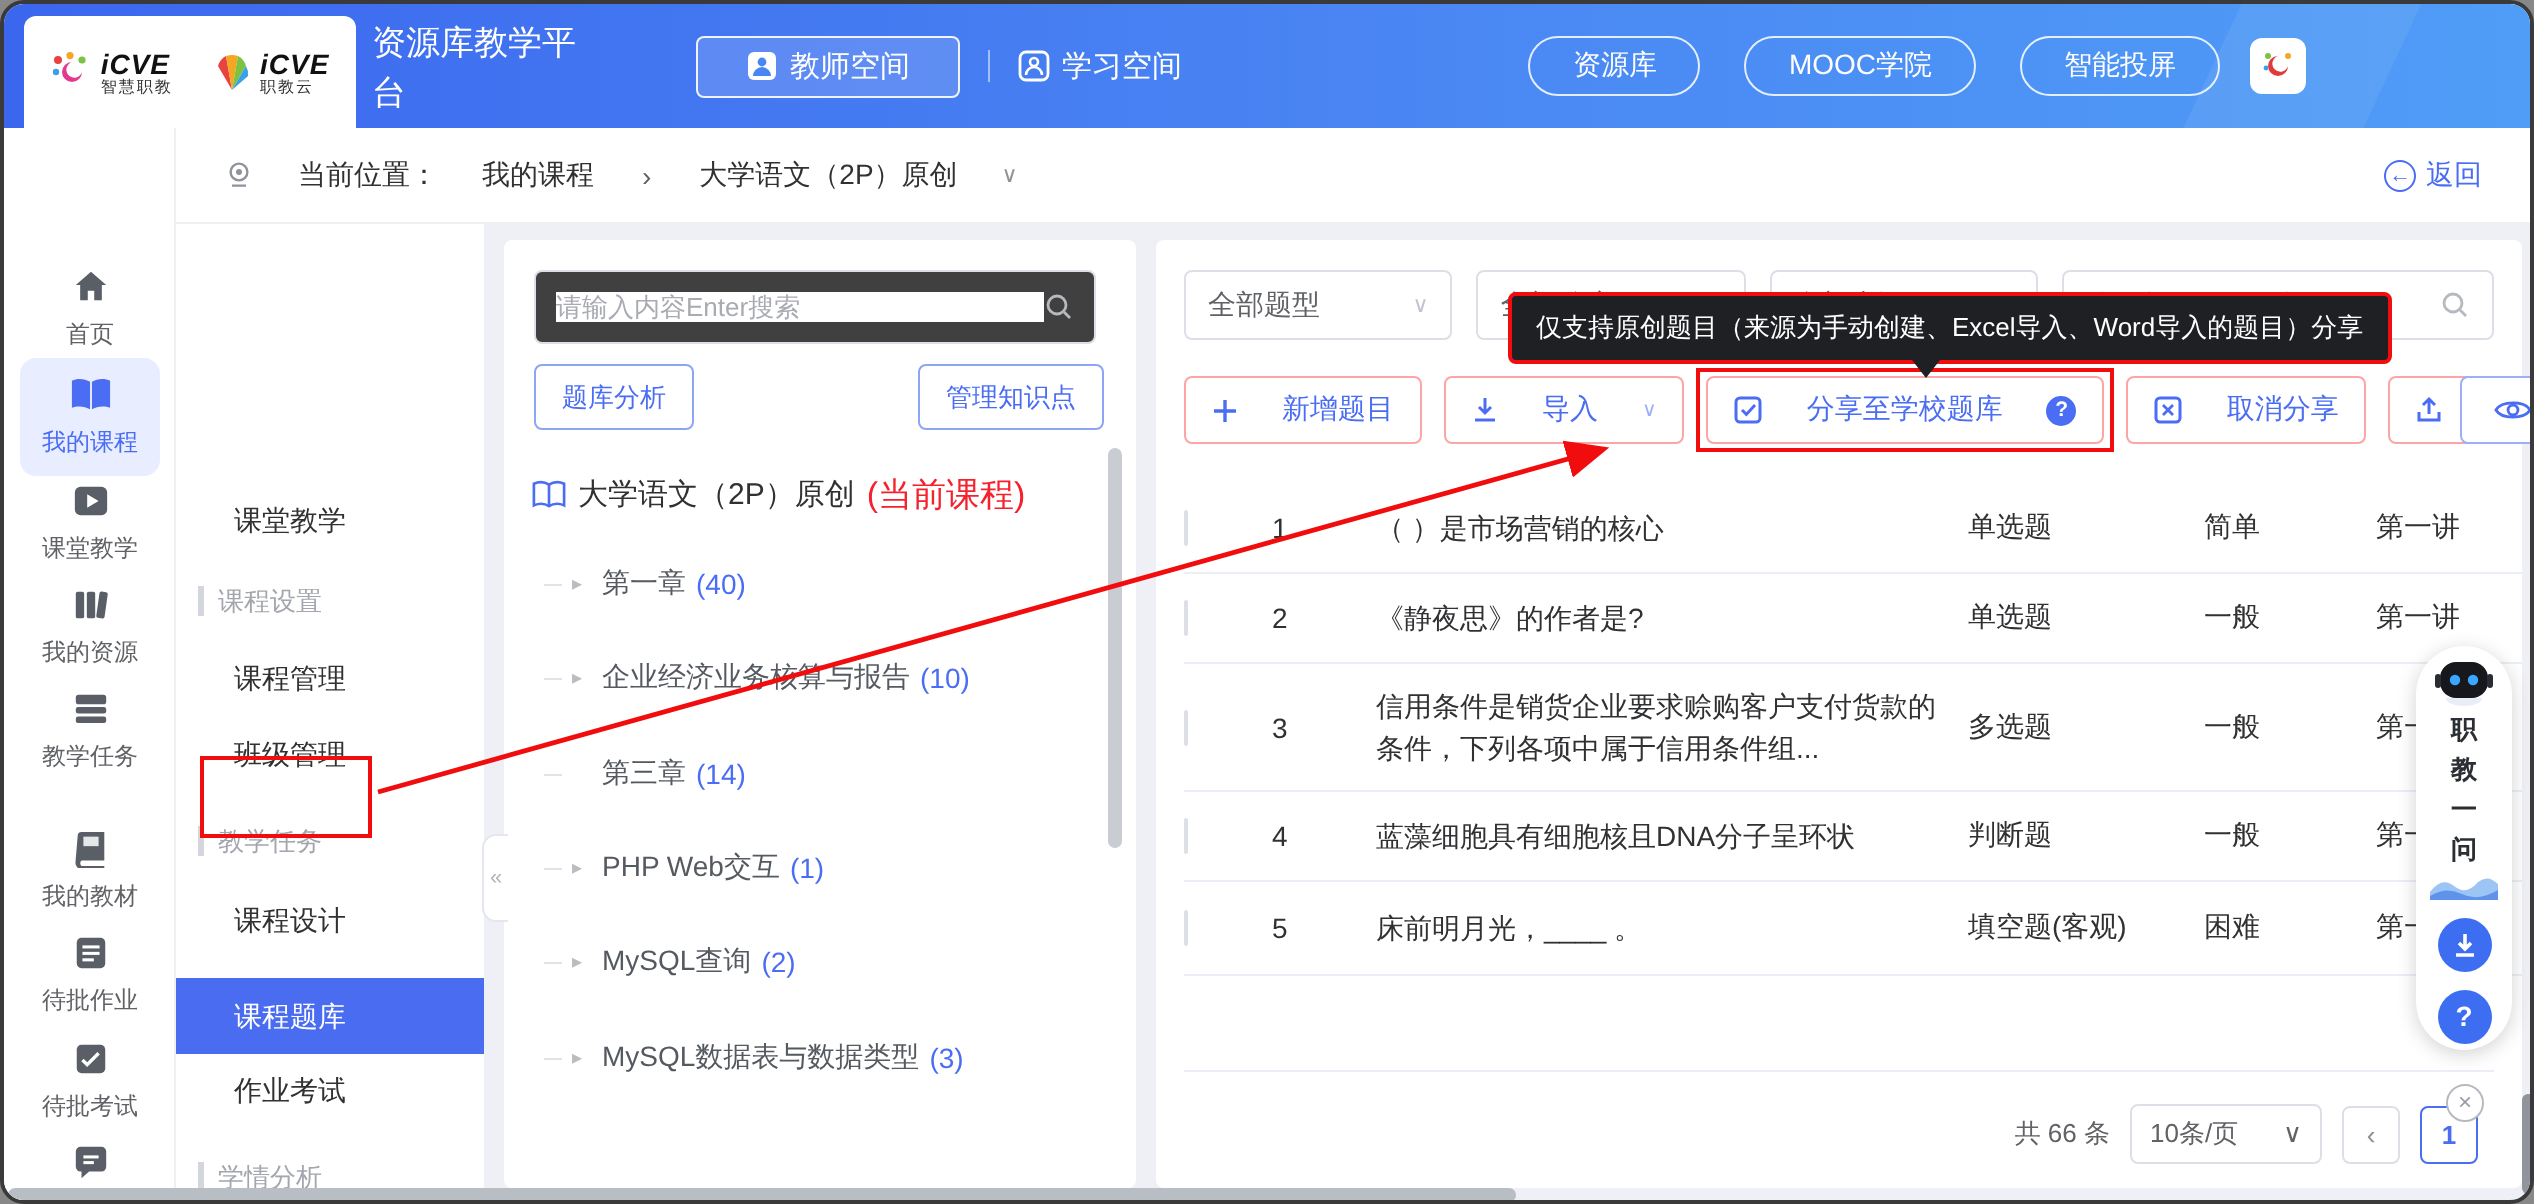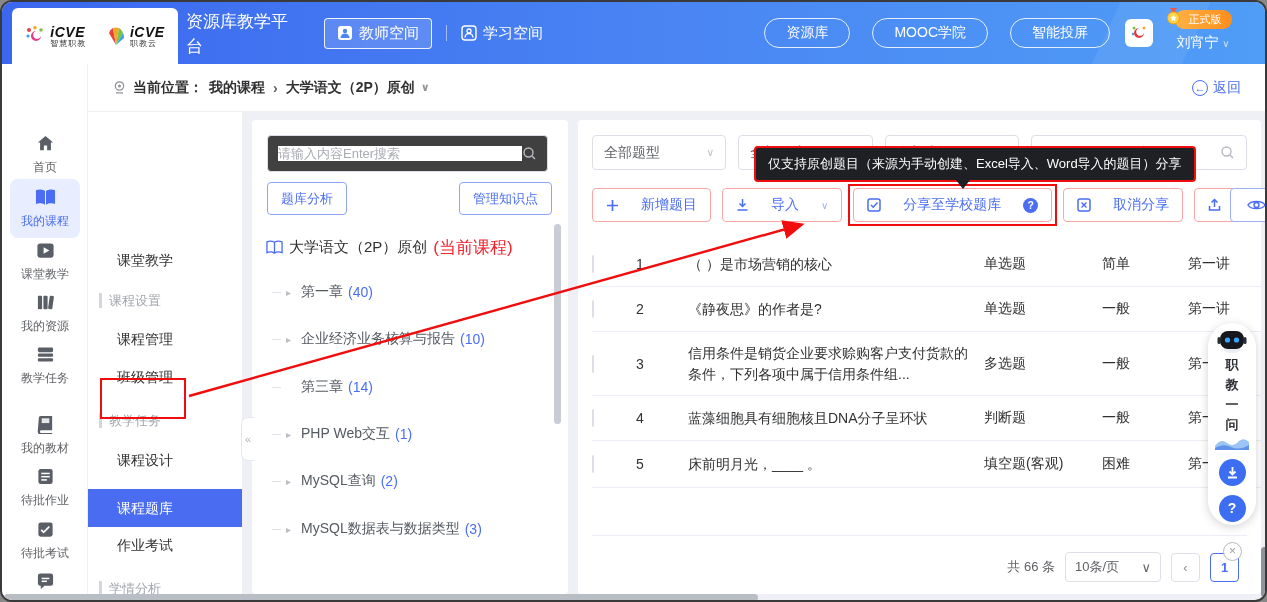--- a/index.html
+++ b/index.html
@@ -16,21 +16,21 @@
   .logo-chip { position:absolute; left:10px; top:6px; width:166px; height:56px; background:#fff;
                border-radius:6px 6px 0 0; display:flex; align-items:center; justify-content:space-around; padding:6px 4px; }
   .logo { display:flex; align-items:center; gap:3px; }
   .logo-txt { line-height:1; }
   .logo-txt b { font-size:14px; color:#111; letter-spacing:.5px; display:block; font-style:italic;}
   .logo-txt span { font-size:8px; color:#333; display:block; margin-top:1px; letter-spacing:1px;}
   .hdr-title { position:absolute; left:184px; top:8px; width:118px; color:#fff; font-size:17px; line-height:1.45; }
   .hdr-nav { position:absolute; left:322px; top:0; height:62px; display:flex; align-items:center; gap:14px; }
   .hdr-nav .navbtn { display:flex; align-items:center; gap:6px; color:#fff; font-size:15px; cursor:pointer; }
   .navbtn.boxed { border:1px solid rgba(255,255,255,.9); background:rgba(255,255,255,.14);
-                  border-radius:4px; padding:5px 12px; }
+                  border-radius:4px; padding:5px 24px;margin-left:24px; }
   .nav-divider { width:1px; height:16px; background:rgba(255,255,255,.5); }
   .hdr-pills { position:absolute; right:155px; top:0; height:62px; display:flex; align-items:center; gap:22px; }
   .pill { color:#fff; font-size:14px; border:1px solid rgba(255,255,255,.85); border-radius:16px;
           padding:5px 21px; white-space:nowrap; cursor:pointer; }
   .app-ico { position:absolute; right:112px; top:17px; width:28px; height:28px; background:#fff;
              border-radius:6px; display:flex; align-items:center; justify-content:center; }
   .user-box { position:absolute; right:18px; top:7px; width:88px; text-align:center; }
   .ver-badge { position:relative; display:inline-block; background:linear-gradient(90deg,#ffb143,#ff8e1c);
                color:#fff; font-size:11px; border-radius:9px; padding:2px 10px 2px 14px; }
   .medal { position:absolute; left:-9px; top:-2px; }
@@ -42,21 +42,21 @@
   .rail-item { position:absolute; left:8px; width:70px; text-align:center; color:#5a5e66; cursor:pointer; }
   .rail-item .ric { display:block; height:22px; }
   .rail-item .rlb { font-size:12px; color:#606266; display:block; margin-top:3px; }
   .rail-item.active { background:#e8eeff; border-radius:8px; padding:9px 0 8px; }
   .rail-item.active .rlb, .rail-item.active svg { color:#4a6df4; }
   .rail-item svg { color:#5a5e66; }
 
   
   .crumb { position:absolute; left:86px; top:62px; right:0; height:48px; background:#fff;
            border-bottom:1px solid #eef0f3; display:flex; align-items:center; padding:0 24px; }
-  .crumb-txt { font-size:14px; color:#303133; display:flex; align-items:center; gap:6px;font-weight:bold;}
+  .crumb-txt { font-size:14px; color:#303133; display:flex; align-items:center; gap:22px;}
   .crumb .sep { color:#606266; margin:0 2px;}
   .crumb .cdown { color:#909399; font-size:11px; }
   .back-link { margin-left:auto; color:#4a6df4; font-size:14px; display:flex; align-items:center; gap:5px; cursor:pointer;}
   .back-circ { width:16px; height:16px; border:1px solid #4a6df4; border-radius:50%; font-size:11px;
                line-height:14px; text-align:center; display:inline-block;}
 
   
   .submenu { position:absolute; left:86px; top:110px; bottom:0; width:154px; background:#fff; }
   .sm-item { position:absolute; left:0; width:154px; height:38px; line-height:38px; padding-left:29px;
              font-size:14px; color:#303133; cursor:pointer; white-space:nowrap;}
@@ -221,34 +221,20 @@
 
     <div class="app-ico">
       <svg width="18" height="18" viewBox="0 0 18 18">
         <path d="M9 4 a5 5 0 1 0 5 5 a4 4 0 1 1 -5 -5z" fill="#e23a3a"></path>
         <circle cx="4" cy="4" r="1.5" fill="#7ec242"></circle>
           <circle cx="14" cy="4" r="1.5" fill="#f5a623"></circle>
         <circle cx="3" cy="10" r="1.2" fill="#3aa0e8"></circle>
       </svg>
     </div>
 
-    <div class="user-box">
-      <span class="ver-badge">
-        <svg class="medal" width="15" height="18" viewBox="0 0 15 18">
-          <path d="M4 0 L7.5 6 L11 0 Z" fill="#e85a4f"></path>
-          <circle cx="7.5" cy="10" r="6" fill="#ffd24d" stroke="#f0a500"></circle>
-          <path d="M7.5 6.8 l1 2 2.2.3 -1.6 1.6.4 2.2 -2-1 -2 1 .4-2.2 -1.6-1.6 2.2-.3z" fill="#fff"></path>
-        </svg>
-        <span>正式版</span>
-      </span>
-      <div class="user-name">
-        <span>刘宵宁</span>
-        <span class="caret">∨</span>
-      </div>
-    </div>
   </div>
 
   <div class="rail">
     <div class="rail-item" style="top:70px">
       <span class="ric"><svg width="19" height="19" viewBox="0 0 20 20" fill="currentColor">
             <path d="M10 2 L18 9 h-2.3 v8 h-4 v-5 h-3.4 v5 h-4 v-8 H2z"></path>
           </svg></span>
       <span class="rlb">首页</span>
     </div>
     <div class="rail-item active" style="top:115px">

